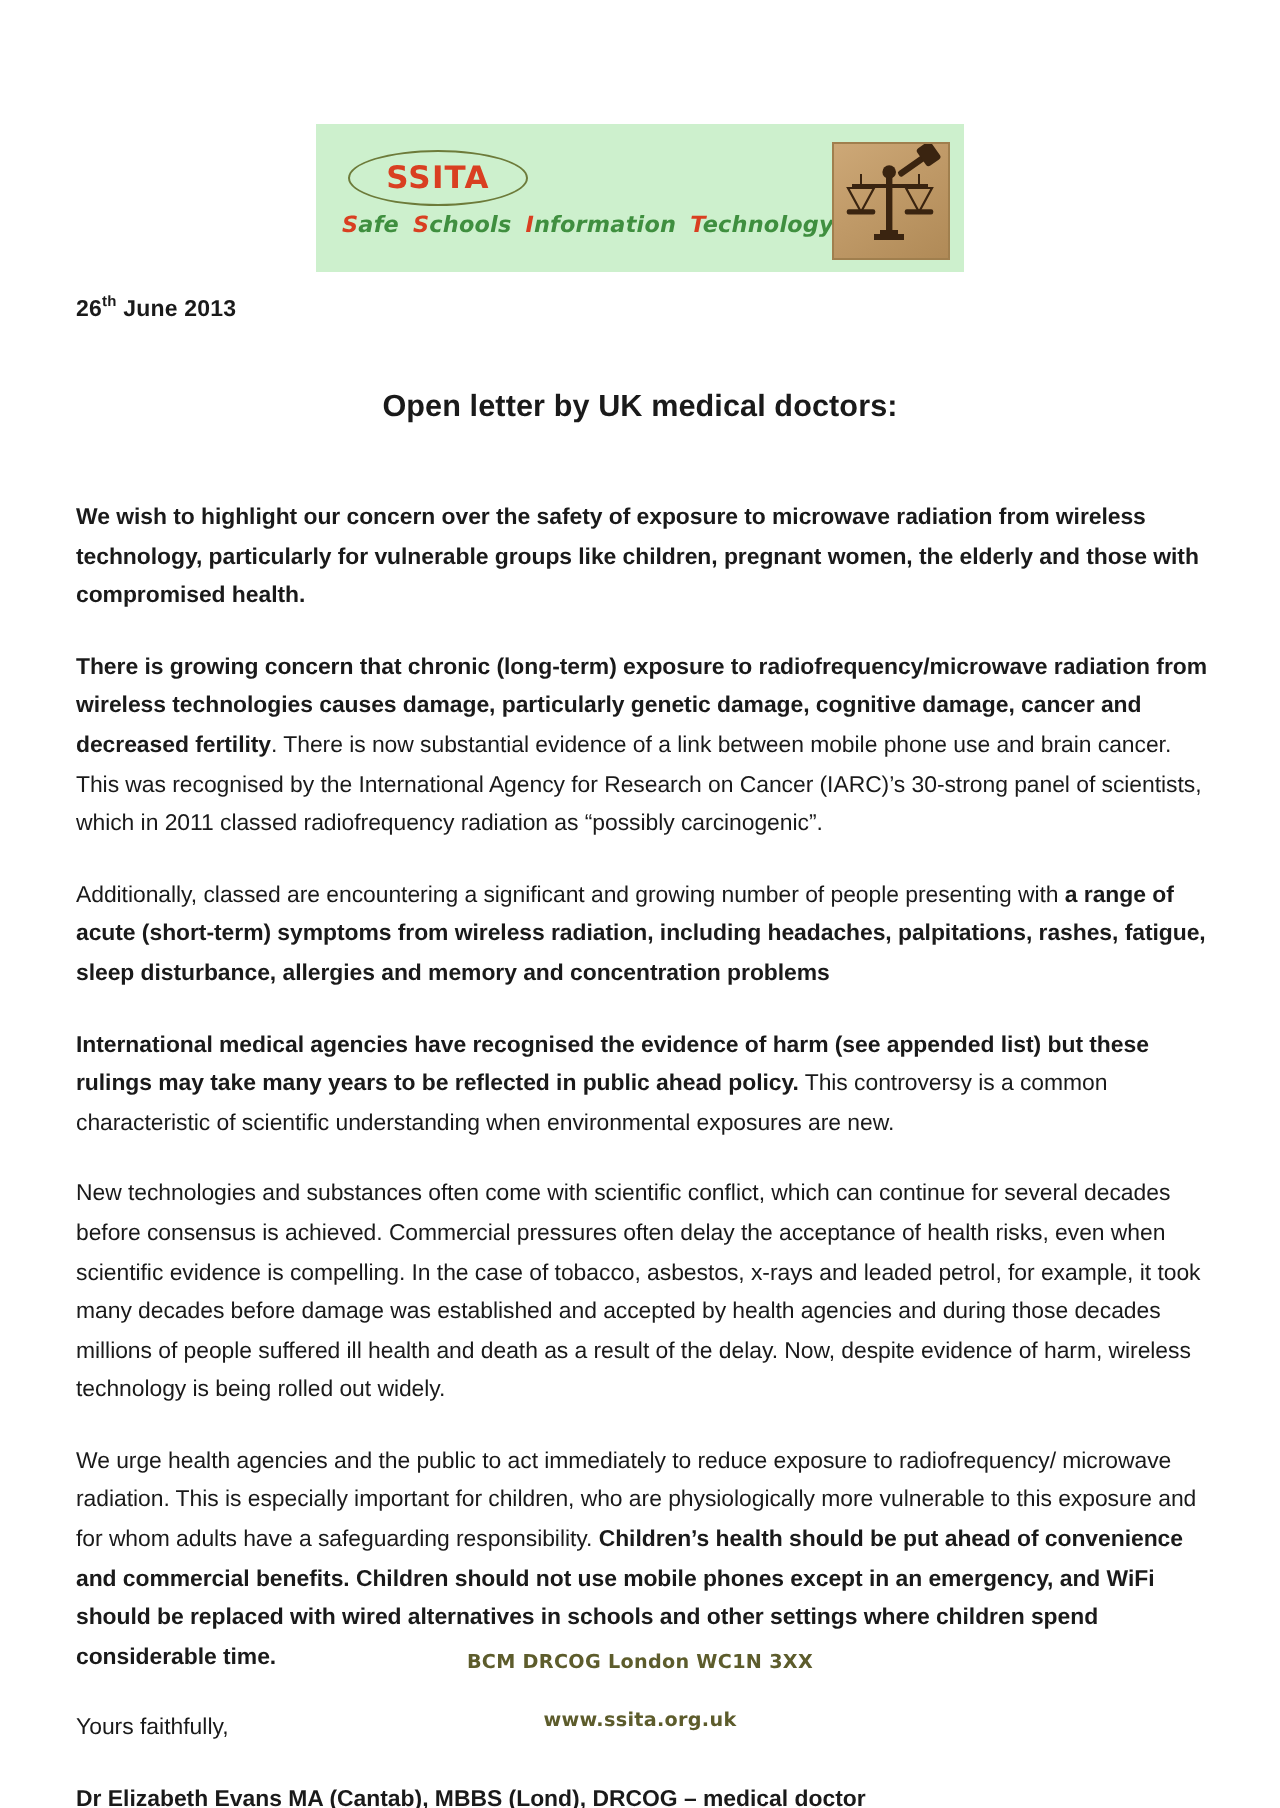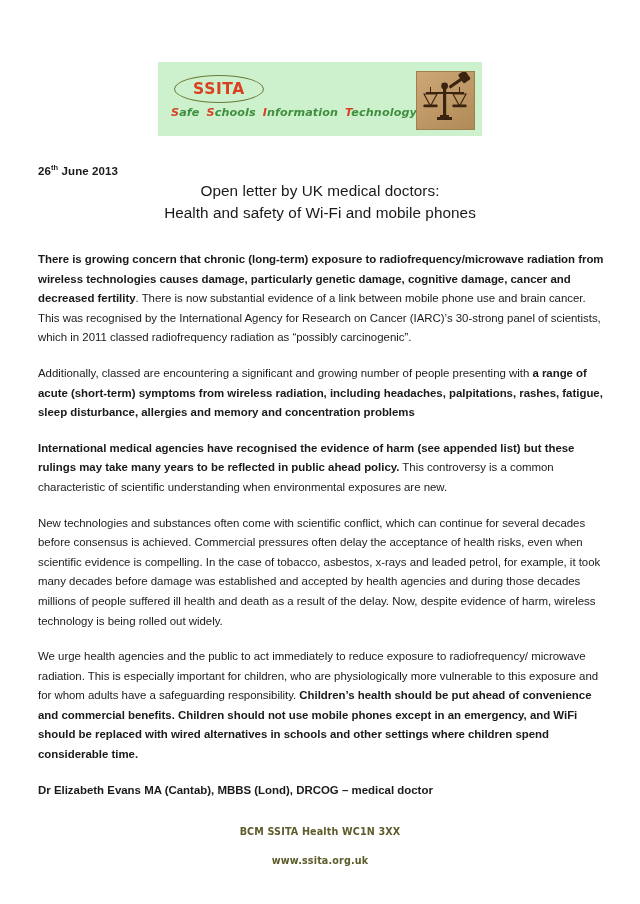--- a/index.html
+++ b/index.html
@@ -80,36 +80,36 @@
     background: linear-gradient(145deg,#cda877 0%,#c09a68 45%,#b08a57 100%);
     border: 1px solid #a07f4e;
     overflow: hidden;
   }
   .scales svg { display:block; }
 
   
   .date-line {
     position: absolute;
     left: 38px;
-    top: 163px;
+    top: 146px;
     font-size: 11.5px;
     font-weight: bold;
     letter-spacing: 0.1px;
   }
   .date-line sup { font-size: 7.5px; vertical-align: super; }
 
   
   .title {
     position: absolute;
     left: 38px;
-    top: 180px;
+    top: 193px;
     width: 564px;
     text-align: center;
     font-size: 15.3px;
-    font-weight: normal;
+    font-weight: bold;
     line-height: 22px;
     letter-spacing: 0.05px;
   }
 
   
   .body-block {
     position: absolute;
     left: 38px;
     top: 250px;
     width: 566px;
@@ -186,39 +186,40 @@
           </g>
         </svg>
       </div>
     </div>
   </div>
 
   <div class="date-line"><span>26</span><sup>th</sup><span> June 2013</span></div>
 
   <div class="title">
     <div>Open letter by UK medical doctors:</div>
-    <div>Health and safety of Wi-Fi and mobile phones</div>
   </div>
 
   <div class="body-block">
 
+    <p class="para"><b>We wish to highlight our concern over the safety of exposure to microwave radiation from wireless technology, particularly for vulnerable groups like children, pregnant women, the elderly and those with compromised health.</b></p>
 
     <p class="para"><b>There is growing concern that chronic (long-term) exposure to radiofrequency/microwave radiation from wireless technologies causes damage, particularly genetic damage, cognitive damage, cancer and decreased fertility</b><span>. There is now substantial evidence of a link between mobile phone use and brain cancer. This was recognised by the International Agency for Research on Cancer (IARC)’s 30-strong panel of scientists, which in 2011 classed radiofrequency radiation as “possibly carcinogenic”.</span></p>
 
     <p class="para"><span>Additionally, classed are encountering a significant and growing number of people presenting with </span><b>a range of acute (short-term) symptoms from wireless radiation, including headaches, palpitations, rashes, fatigue, sleep disturbance, allergies  and memory and concentration problems</b></p>
 
     <p class="para"><b>International medical agencies have recognised the evidence of harm (see appended list) but these rulings may take many years to be reflected in public ahead policy.</b><span> This controversy is a common characteristic of scientific understanding when environmental exposures are new.</span></p>
 
     <p class="para">New technologies and substances often come with scientific conflict, which can continue for several decades before consensus is achieved. Commercial pressures often delay the acceptance of health risks, even when scientific evidence is compelling. In the case of tobacco, asbestos, x-rays and leaded petrol, for example, it took many decades before damage was established and accepted by health agencies and during those decades millions of people suffered ill health and death as a result of the delay.  Now, despite evidence of harm, wireless technology is being rolled out widely.</p>
 
     <p class="para"><span>We urge health agencies and the public to act immediately to reduce exposure to radiofrequency/ microwave radiation. This is especially important for children, who are physiologically more vulnerable to this exposure and for whom adults have a safeguarding responsibility. </span><b>Children’s health should be put ahead of convenience and commercial benefits. Children should not use mobile phones except in an emergency, and WiFi should be replaced with wired alternatives in schools and other settings where children spend considerable time.</b></p>
 
+    <p class="yours">Yours faithfully,</p>
 
     <p class="sig">Dr Elizabeth Evans MA (Cantab), MBBS (Lond), DRCOG – medical doctor</p>
 
   </div>
 
   <div class="footer">
-    <div class="f1">BCM SSITA Health WC1N 3XX</div>
+    <div class="f1">BCM DRCOG London WC1N 3XX</div>
     <div class="f2">www.ssita.org.uk</div>
   </div>
 
 </div>
 
 </body></html>

